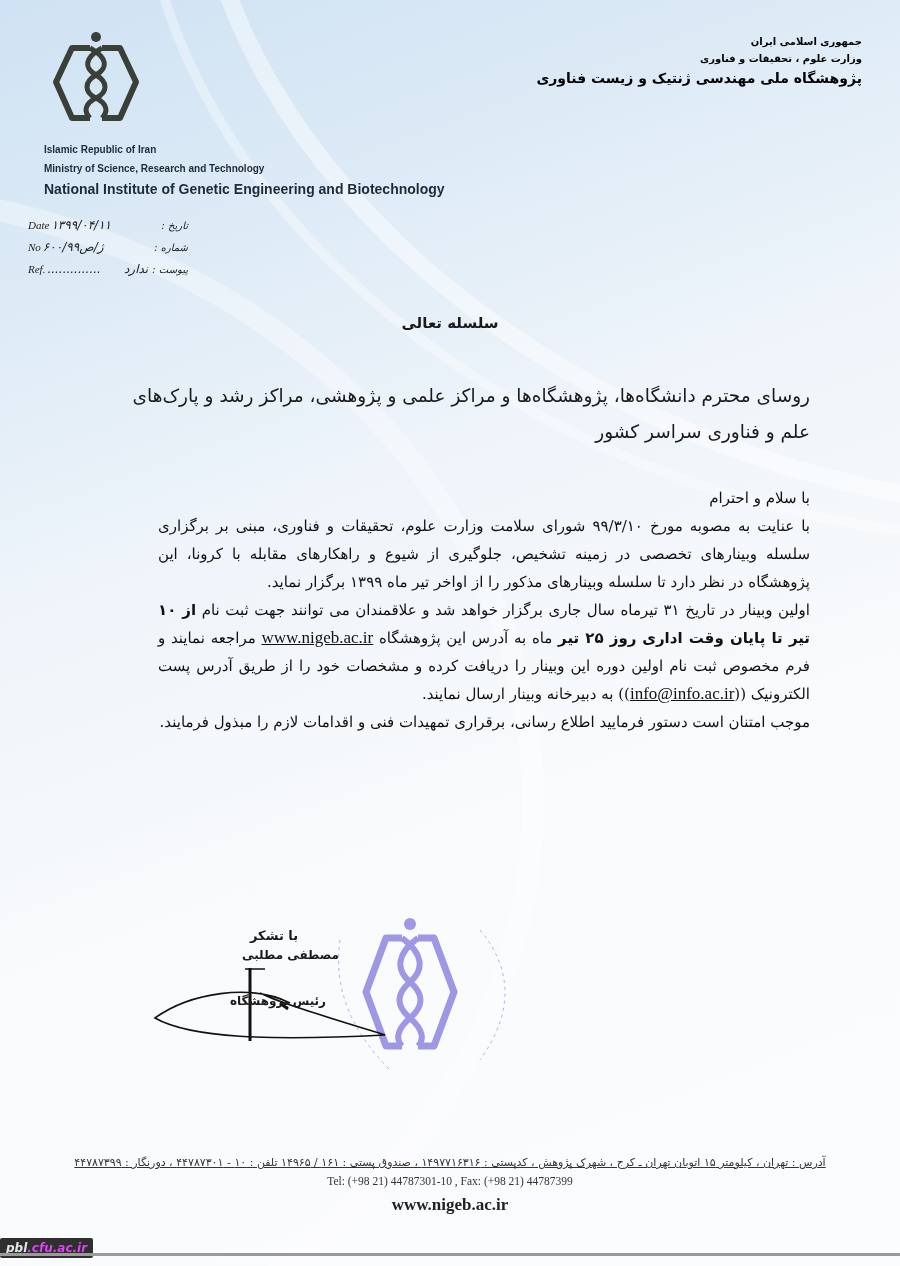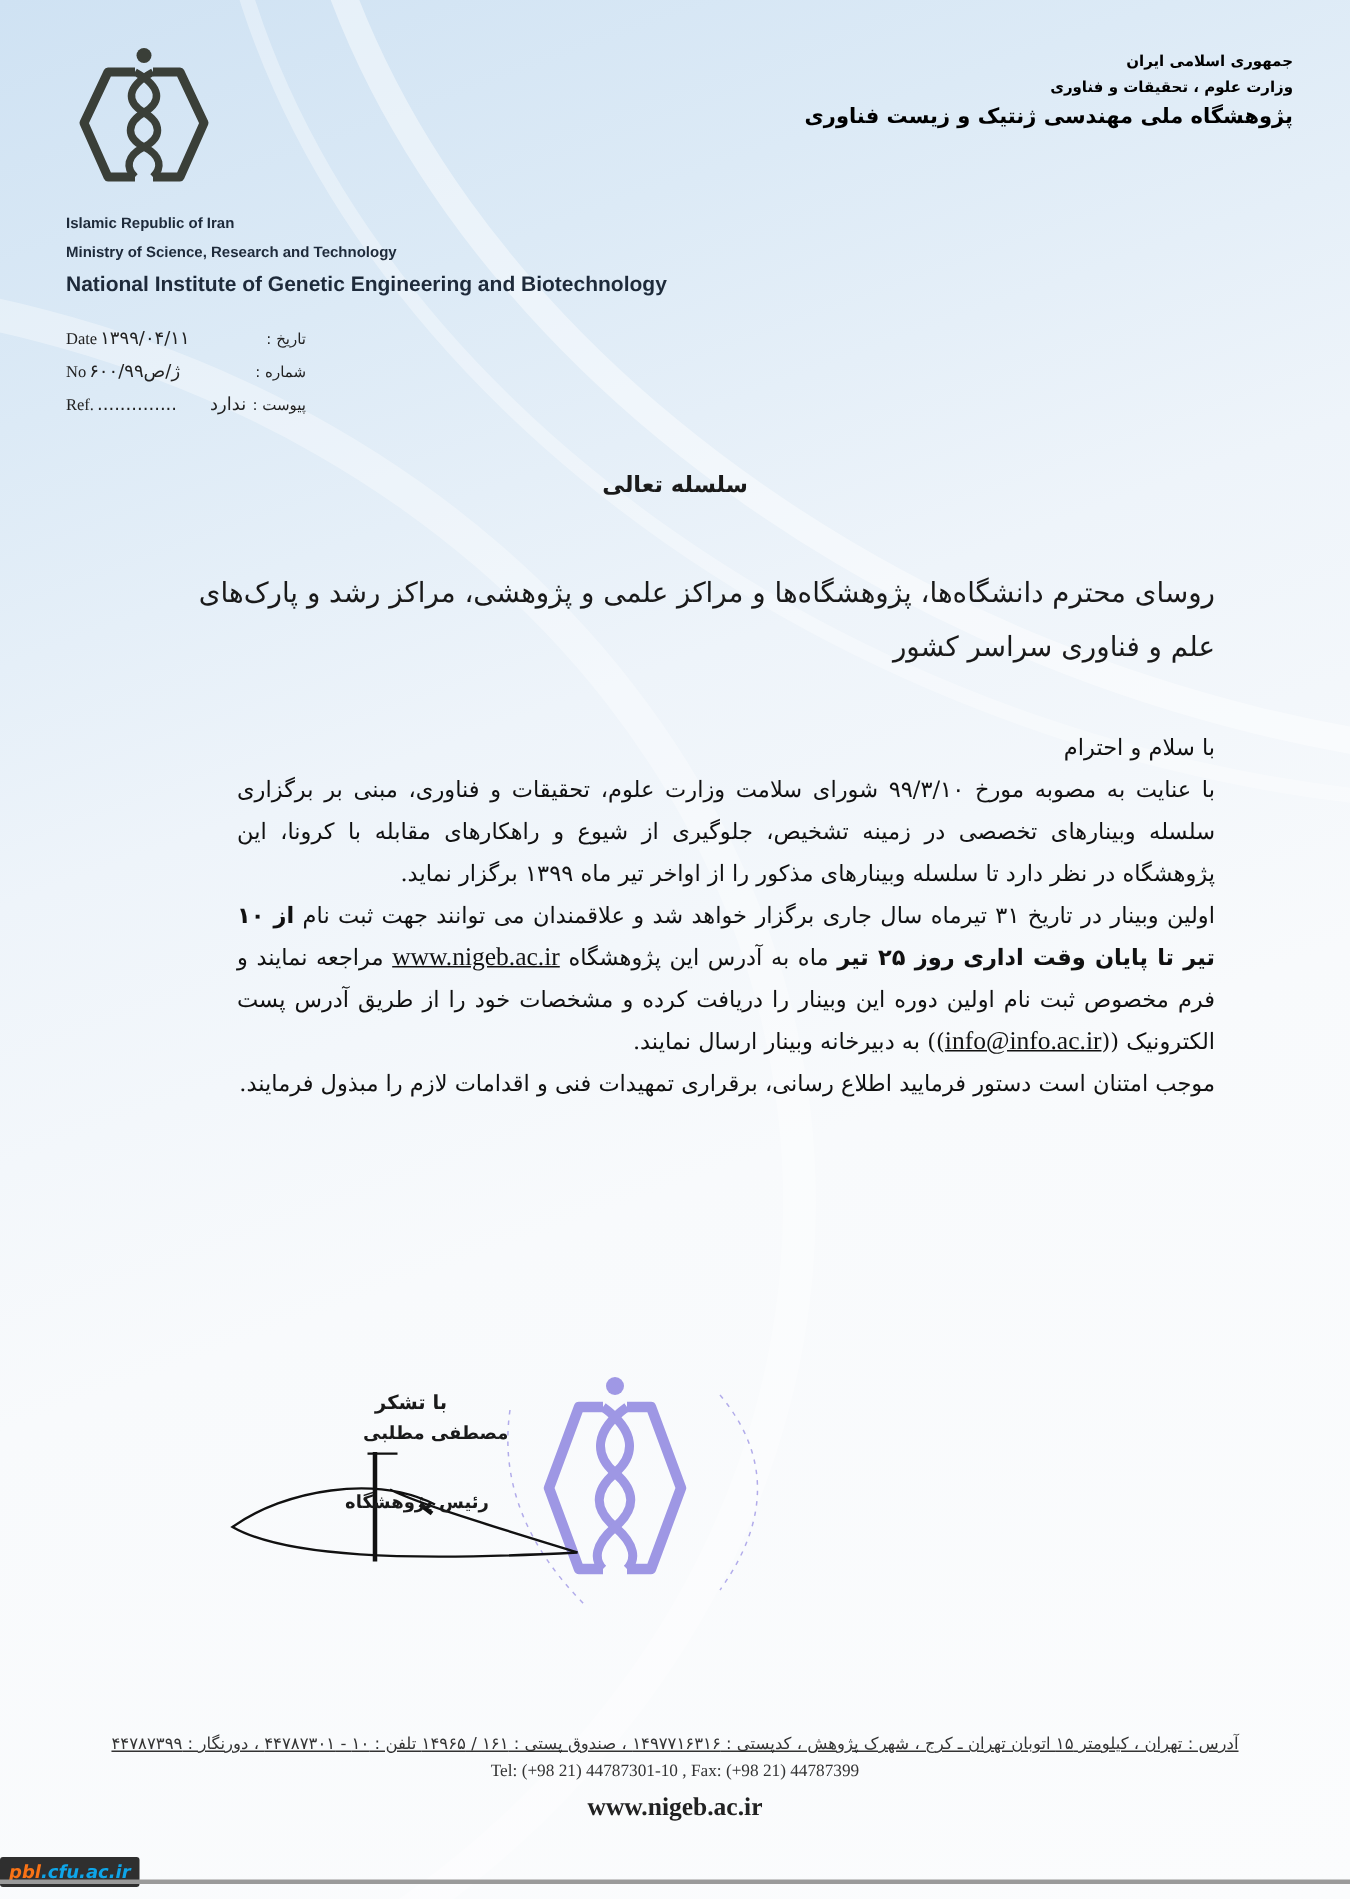--- a/index.html
+++ b/index.html
@@ -18,21 +18,21 @@
     .en-header { position: absolute; left: 44px; top: 144px; font-family: Liberation Sans, sans-serif; font-weight: bold; color: #1e2a3a; }
     .en-header .l1 { font-size: 10px; margin-bottom: 8px; }
     .en-header .l2 { font-size: 10px; margin-bottom: 7px; }
     .en-header .l3 { font-size: 14px; }
 
     .fa-header { position: absolute; right: 38px; top: 36px; direction: rtl; text-align: right; color: #000000; font-weight: bold; }
     .fa-header .l1 { font-size: 10px; margin-bottom: 6px; }
     .fa-header .l2 { font-size: 10px; margin-bottom: 6px; }
     .fa-header .l3 { font-size: 14px; }
 
-    .meta { position: absolute; left: 44px; top: 218px; width: 160px; font-size: 11px; color: #222; }
+    .meta { position: absolute; left: 28px; top: 218px; width: 160px; font-size: 11px; color: #222; font-style: italic; }
     .meta-row { display: flex; align-items: baseline; justify-content: space-between; height: 22px; }
     .meta-row .ltr-label { font-family: "Liberation Serif", serif; font-size: 11px; }
     .meta-row .val { font-size: 12px; flex: 1; padding-left: 2px; }
     .meta-row .fa-label { direction: rtl; font-size: 10px; white-space: nowrap; }
     .meta-attach { position: absolute; left: 96px; top: 44px; font-size: 12px; }
 
     .basmala { position: absolute; left: 0; right: 0; top: 314px; text-align: center; font-weight: bold; font-size: 15px; direction: rtl; }
     .addressee { position: absolute; right: 90px; left: 100px; top: 378px; direction: rtl; text-align: right; font-weight: normal; font-size: 18.5px; line-height: 36px; }
 
     .body-text { position: absolute; right: 90px; left: 158px; top: 484px; direction: rtl; text-align: justify; font-size: 15px; line-height: 28px; color: #111; font-family: "DejaVu Serif", serif; }
@@ -47,22 +47,22 @@
     .sig-svg { position: absolute; left: 0; top: 35px; }
     .stamp { position: absolute; left: 330px; top: 910px; width: 200px; height: 170px; }
 
     .footer { position: absolute; left: 0; right: 0; top: 1156px; text-align: center; }
     .footer .fa { direction: rtl; font-size: 11px; color: #333; white-space: nowrap; text-decoration: underline; }
     .footer .en { font-family: "Liberation Serif", serif; font-size: 11.5px; color: #333; margin-top: 6px; }
     .footer .tel { font-family: "Liberation Serif", serif; font-size: 11.5px; color: #333; margin-top: 6px; }
     .footer .web { font-family: "Liberation Serif", serif; font-size: 17px; font-weight: bold; color: #222; margin-top: 8px; }
 
     .watermark { position: absolute; left: 0; top: 1238px; background: #2f2f2f; padding: 3px 6px; border-radius: 2px; font-family: "DejaVu Sans", sans-serif; font-weight: bold; font-style: italic; font-size: 12px; }
-    .watermark .w1 { color: #f97316; }
-    .watermark .w2 { color: #0ea5e9; }
+    .watermark .w1 { color: #e5e5e5; }
+    .watermark .w2 { color: #d946ef; }
   </style>
 </head>
 <body>
 
 <div class="swoosh sw1"></div>
 <div class="swoosh sw2"></div>
 <div class="swoosh sw3"></div>
 
 <svg class="logo" viewBox="0 0 92 95">
   <circle cx="46" cy="7" r="5" fill="#3a3f38"></circle>

